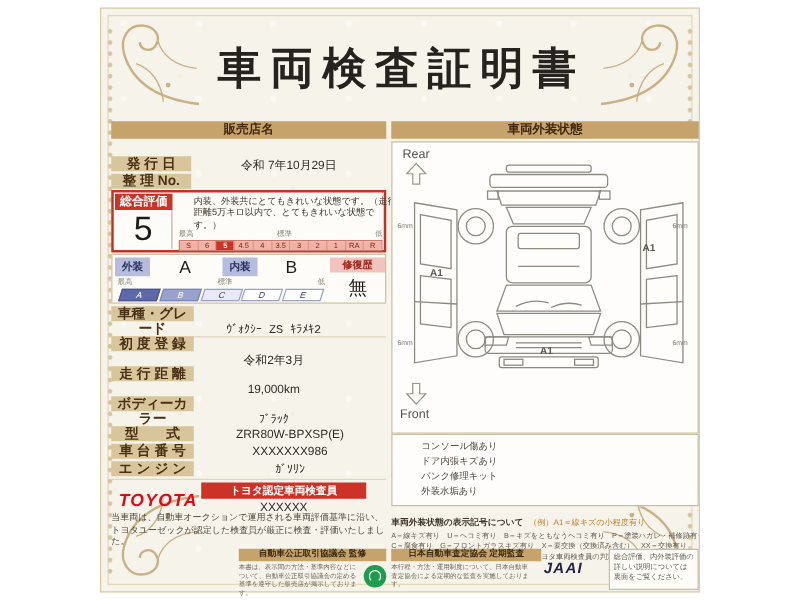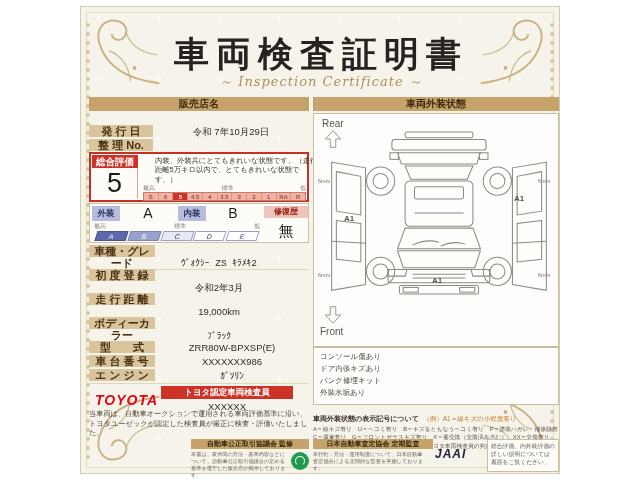--- a/index.html
+++ b/index.html
@@ -91,25 +91,20 @@
       <circle cx="50" cy="60" r="2" fill="#c9b183"></circle>
     </svg>
     <svg class="abs" style="right:6px; bottom:4px; transform:scale(-1,-1);" width="76" height="76" viewBox="0 0 80 80">
       <path d="M76,76 C42,72 20,58 13,34 C9,20 17,9 29,10 C39,11 44,19 40,26 C36,33 27,31 26,24" stroke="#c9b183" fill="none" stroke-width="2"></path>
       <path d="M74,46 C56,44 45,35 41,22" stroke="#c9b183" fill="none" stroke-width="1.2"></path>
       <path d="M46,74 C44,57 35,46 23,42" stroke="#c9b183" fill="none" stroke-width="1.2"></path>
       <circle cx="50" cy="60" r="2" fill="#c9b183"></circle>
     </svg>
 
     <div class="title">車両検査証明書</div>
-    <div class="subtitle-row">
-      <span>～</span>
-      <span>Inspection Certificate</span>
-      <span>～</span>
-    </div>
 
     <div class="abs band" style="left:8px; top:90px; width:220px;">販売店名</div>
 
     <div class="abs lbl" style="left:8px; top:118px; width:64px; height:12px; line-height:12px;">発 行 日</div>
     <div class="abs val" style="left:72px; top:119px; width:156px;">令和 7年10月29日</div>
     <div class="abs lbl" style="left:8px; top:132px; width:64px; height:12px; line-height:12px;">整 理 No.</div>
     <div class="abs val" style="left:72px; top:133px; width:156px;"></div>
 
     <div class="ratebox" style="left:8px; top:145px; width:220px; height:50px;">
       <div class="abs ratehead" style="left:1px; top:1px; width:46px; height:13px;">総合評価</div>
@@ -254,21 +249,21 @@
       <div class="carmark" style="left:30px; top:100px;">A1</div>
       <div class="carmark" style="left:200px; top:80px;">A1</div>
       <div class="carmark" style="left:118px; top:162px;">A1</div>
 
       <div class="tiremark" style="left:4px; top:64px;">6mm</div>
       <div class="tiremark" style="left:224px; top:64px;">6mm</div>
       <div class="tiremark" style="left:4px; top:158px;">6mm</div>
       <div class="tiremark" style="left:224px; top:158px;">6mm</div>
     </div>
 
-    <div class="whitebox" style="left:232px; top:340px; width:246px; height:58px; padding:3px 6px;">
+    <div class="whitebox" style="left:232px; top:340px; width:246px; height:58px; padding:3px 23px;">
       <div class="notes">コンソール傷あり</div>
       <div class="notes">ドア内張キズあり</div>
       <div class="notes">パンク修理キット</div>
       <div class="notes">外装水垢あり</div>
     </div>
 
     <div class="abs" style="left:232px; top:400px; width:246px; height:32px;">
       <span class="legend-title">車両外装状態の表示記号について</span>
       <span class="legend-ex">（例）A1＝線キズの小程度有り</span>
       <div class="legend-line">A＝線キズ有り　U＝ヘコミ有り　B＝キズをともなうヘコミ有り　P＝塗装ハガレ・補修跡有り　S＝サビ有り</div>

